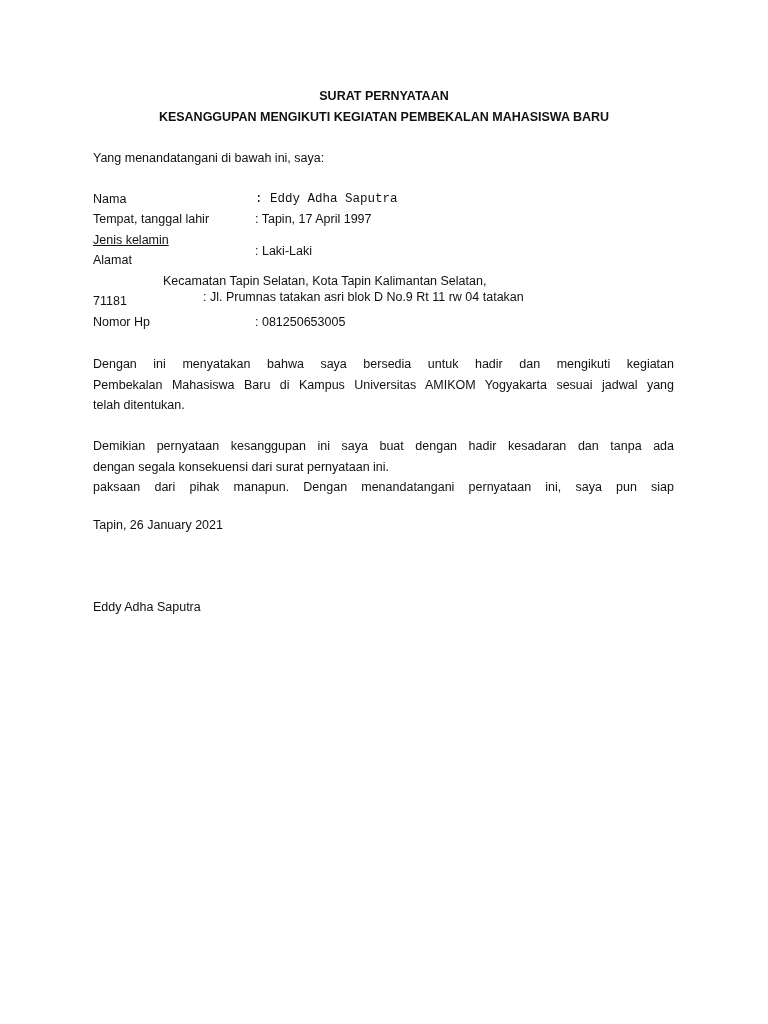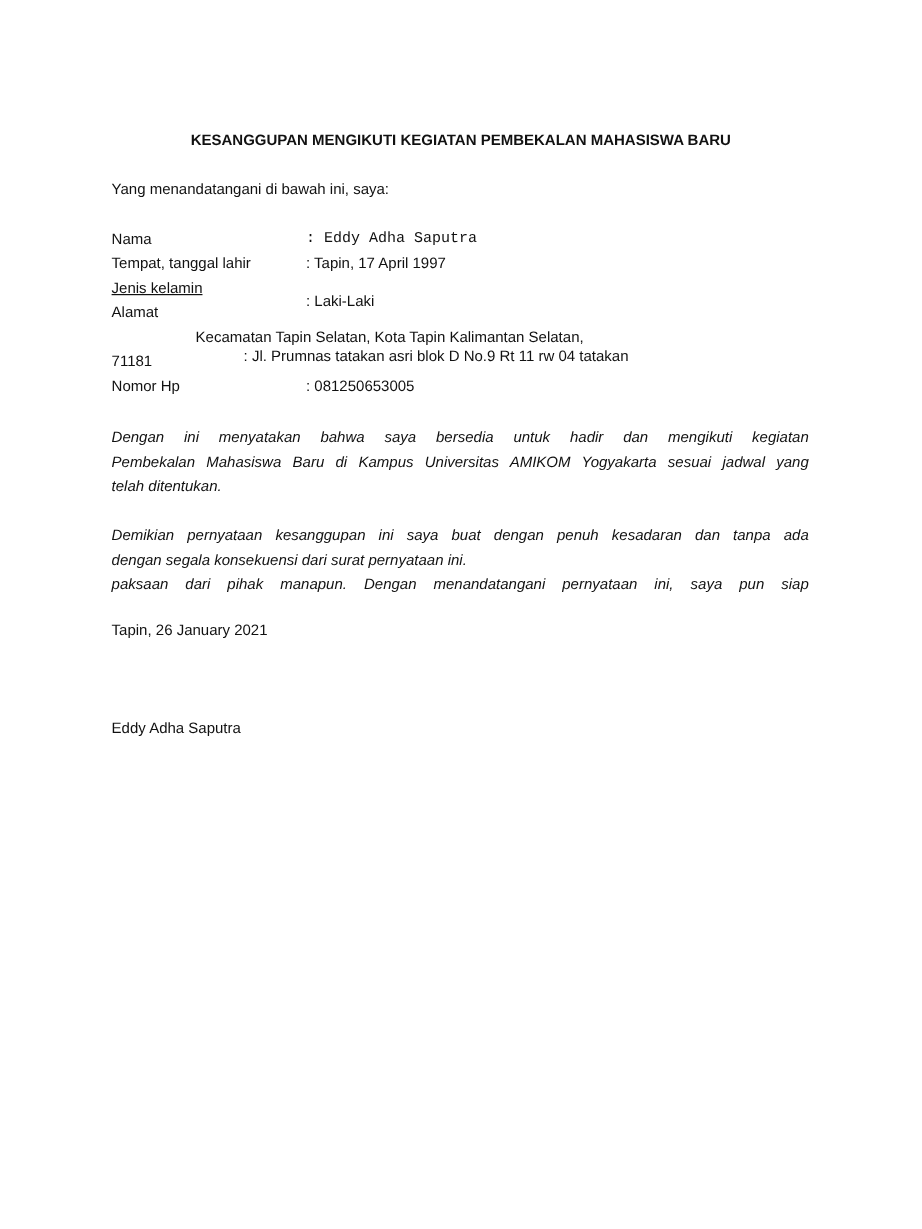--- a/index.html
+++ b/index.html
@@ -33,30 +33,30 @@
     }
     .label { position: absolute; left: 93px; white-space: nowrap; }
     .val { position: absolute; white-space: nowrap; }
     .para {
       position: absolute;
       left: 93px;
       width: 581px;
       text-align: justify;
       line-height: 20.6px;
       font-size: 12.5px;
-      font-style: italic;
     }
     .para .line { display: block; text-align: justify; text-align-last: justify; height: 20.6px; }
     .para .line.last { text-align-last: left; }
   </style>
 </head>
 <body>
 
 <div class="page">
 
+  <div class="title" style="top:89px;">SURAT PERNYATAAN</div>
   <div class="title" style="top:110px;">KESANGGUPAN MENGIKUTI KEGIATAN PEMBEKALAN MAHASISWA BARU</div>
 
   <div class="abs" style="left:93px; top:151px;">Yang menandatangani di bawah ini, saya:</div>
 
   <div>
     <div class="label" style="top:192px;">Nama</div>
     <div class="val" style="left:255px; top:192px;font-family:Liberation Mono, monospace;">: Eddy Adha Saputra</div>
 
     <div class="label" style="top:212px;">Tempat, tanggal lahir</div>
     <div class="val" style="left:255px; top:212px;">: Tapin, 17 April 1997</div>
@@ -75,21 +75,21 @@
     <div class="val" style="left:255px; top:315px;">: 081250653005</div>
   </div>
 
   <div class="para" style="top:354px;">
     <span class="line">Dengan ini menyatakan bahwa saya bersedia untuk hadir dan mengikuti kegiatan</span>
     <span class="line">Pembekalan Mahasiswa Baru di Kampus Universitas AMIKOM Yogyakarta sesuai jadwal yang</span>
     <span class="line last">telah ditentukan.</span>
   </div>
 
   <div class="para" style="top:436px;">
-    <span class="line">Demikian pernyataan kesanggupan ini saya buat dengan penuh kesadaran dan tanpa ada</span>
+    <span class="line">Demikian pernyataan kesanggupan ini saya buat dengan hadir kesadaran dan tanpa ada</span>
     <span class="line last">dengan segala konsekuensi dari surat pernyataan ini.</span>
     <span class="line">paksaan dari pihak manapun. Dengan menandatangani pernyataan ini, saya pun siap</span>
   </div>
 
   <div class="abs" style="left:93px; top:518px;">Tapin, 26 January 2021</div>
 
   <div class="abs" style="left:93px; top:600px;">Eddy Adha Saputra</div>
 </div>
 
 </body></html>

